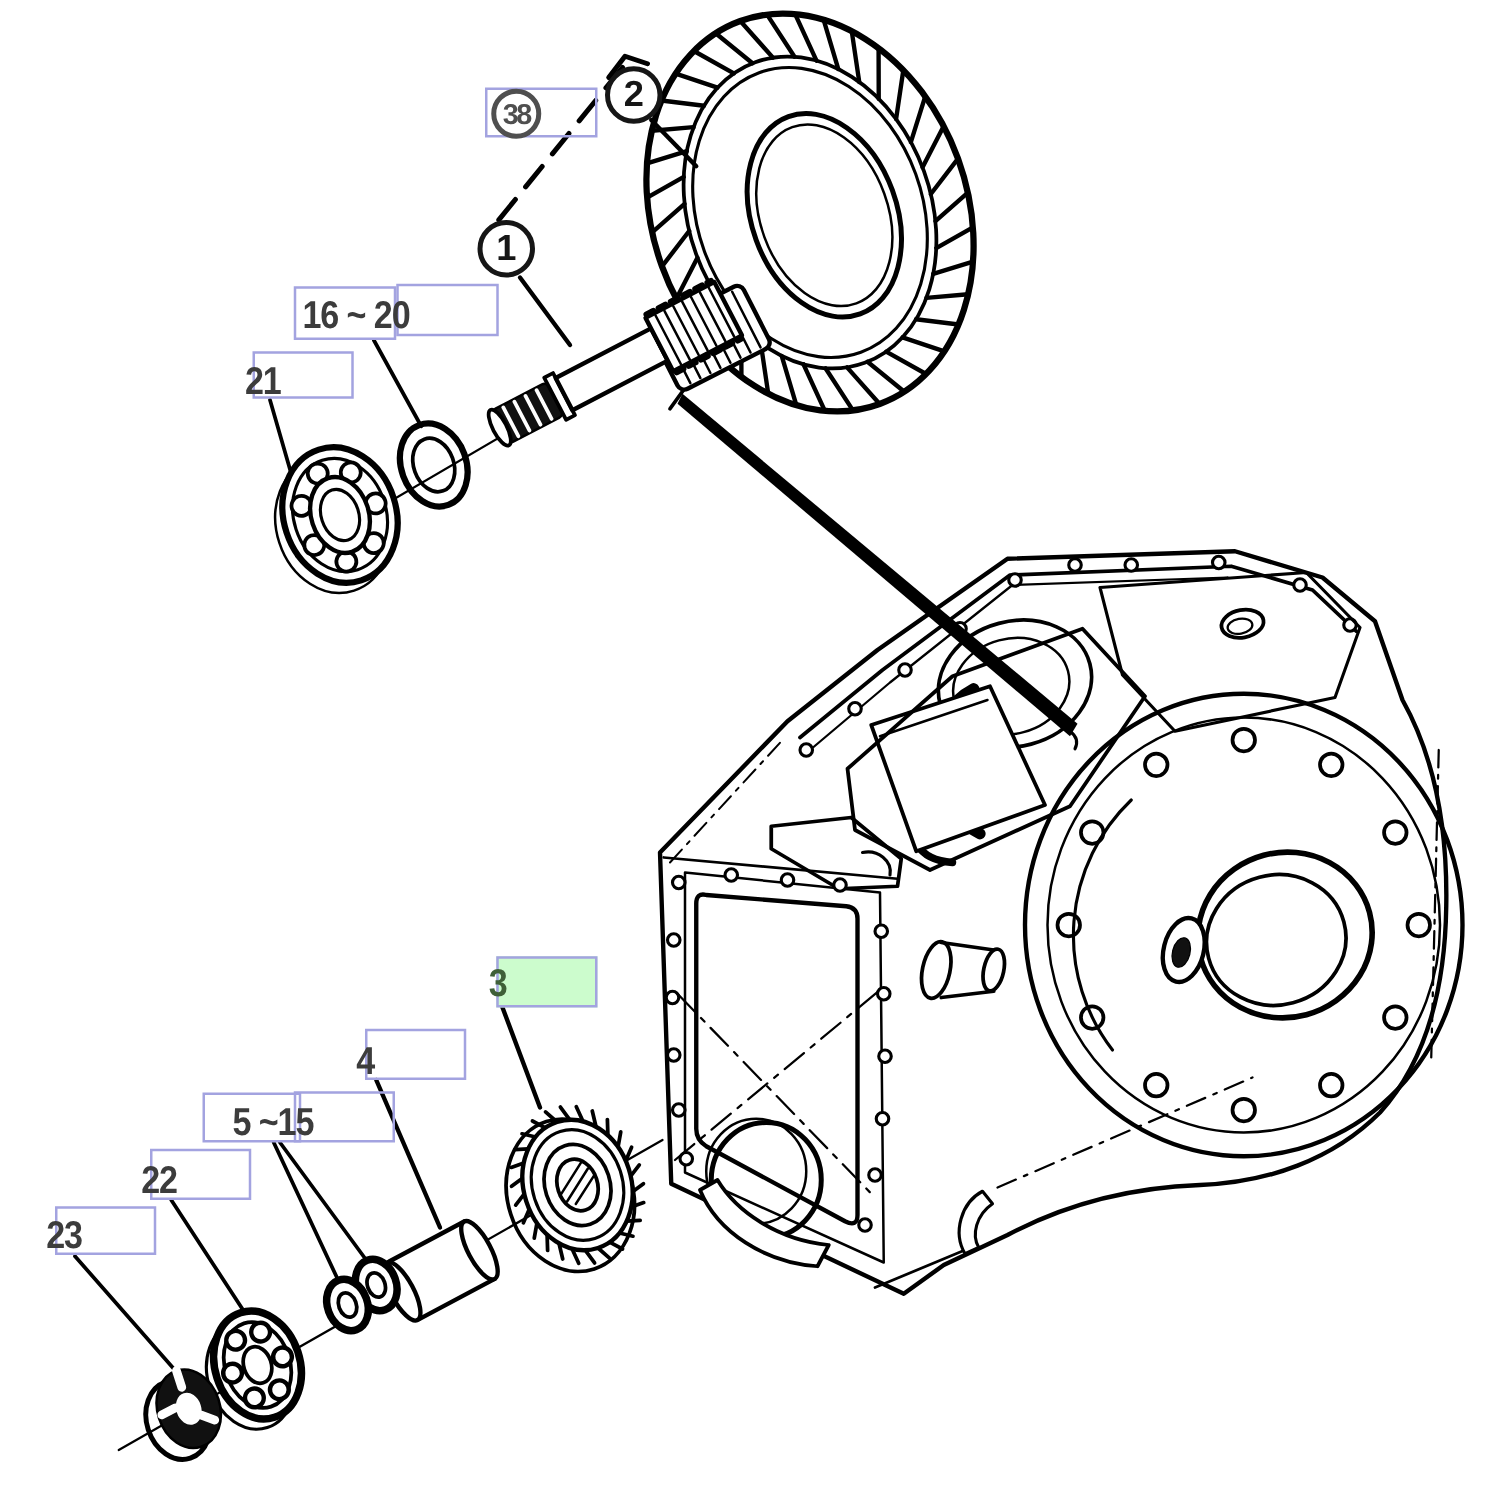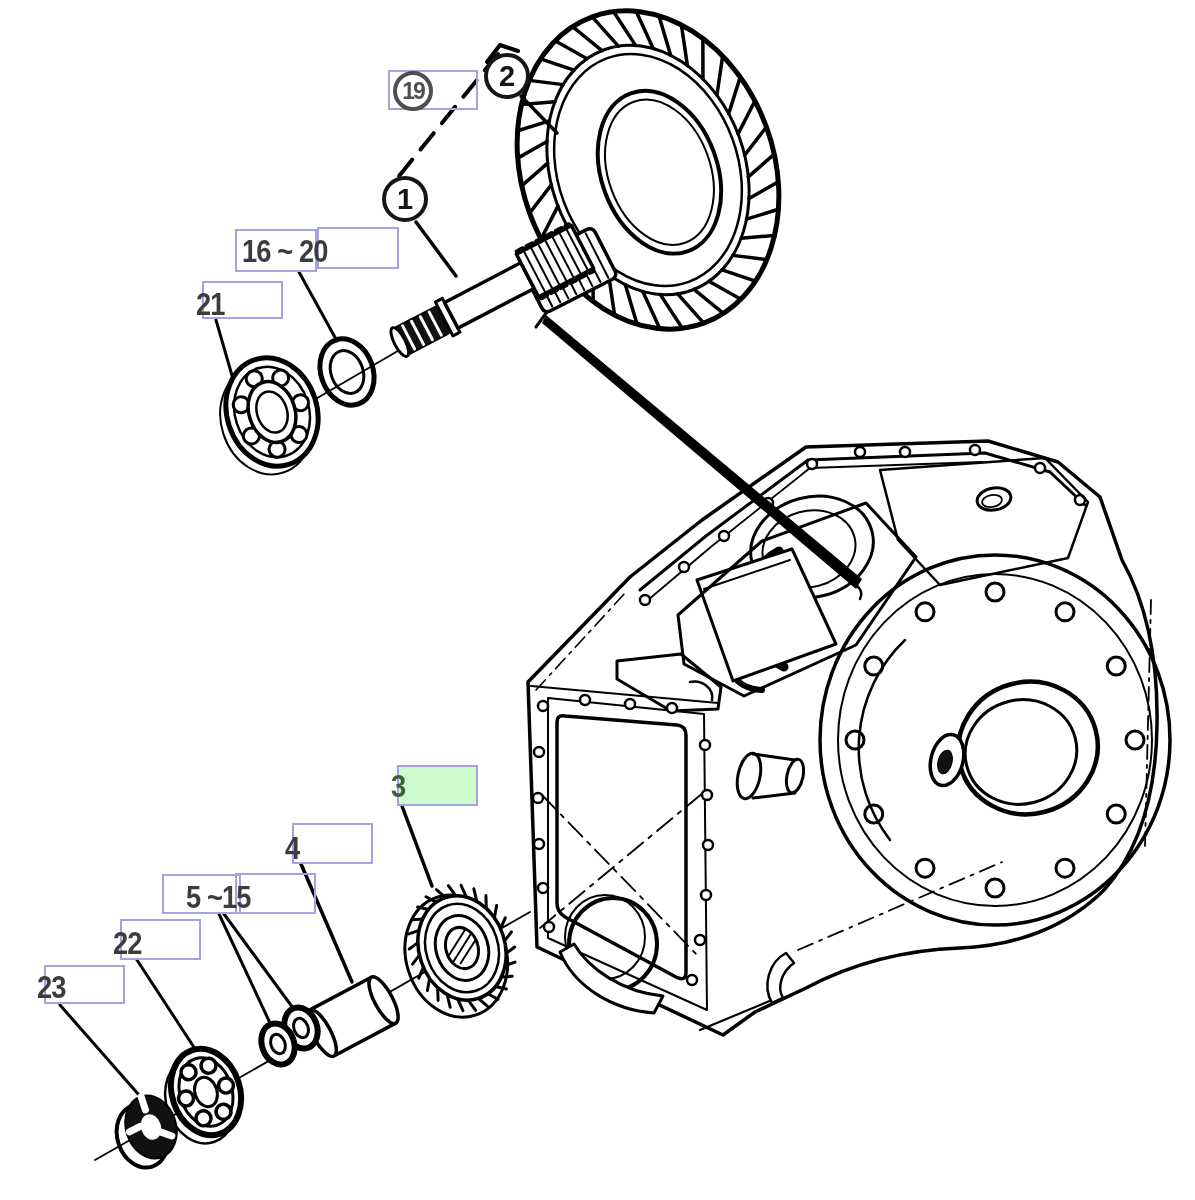--- a/index.html
+++ b/index.html
@@ -314,21 +314,21 @@
 
   <g transform="rotate(-18 151 1127)">
     <ellipse class="ln" stroke-width="4" cx="140" cy="1133" rx="25" ry="32"></ellipse>
     <ellipse class="fb" stroke-width="2" cx="151" cy="1127" rx="25" ry="32"></ellipse>
     <ellipse cx="151" cy="1127" rx="10" ry="13" fill="#fff" stroke="none"></ellipse>
     <path d="M151,1095 L151,1109 M129,1125 L141,1123 M168,1142 L159,1135" stroke="#fff" stroke-width="7" fill="none"></path>
   </g>
 </svg>
 
 <div class="hot" style="left:388px;top:70px;width:90px;height:40px;">
-  <div class="circ gray" style="position:absolute;left:3px;top:-1px;">19</div>
+  <div class="circ gray" style="position:absolute;left:3px;top:-1px;">38</div>
 </div>
 
 <div class="circ" style="left:484px;top:53px;">2</div>
 <div class="circ" style="left:382px;top:176px;">1</div>
 
 <div class="hot" style="left:235px;top:229px;width:82px;height:43px;"></div>
 <div class="hot" style="left:317px;top:227px;width:82px;height:42px;"></div>
 <div class="lab" style="left:242px;top:236px;">16 ~ 20</div>
 
 <div class="hot" style="left:202px;top:281px;width:81px;height:38px;"></div>

